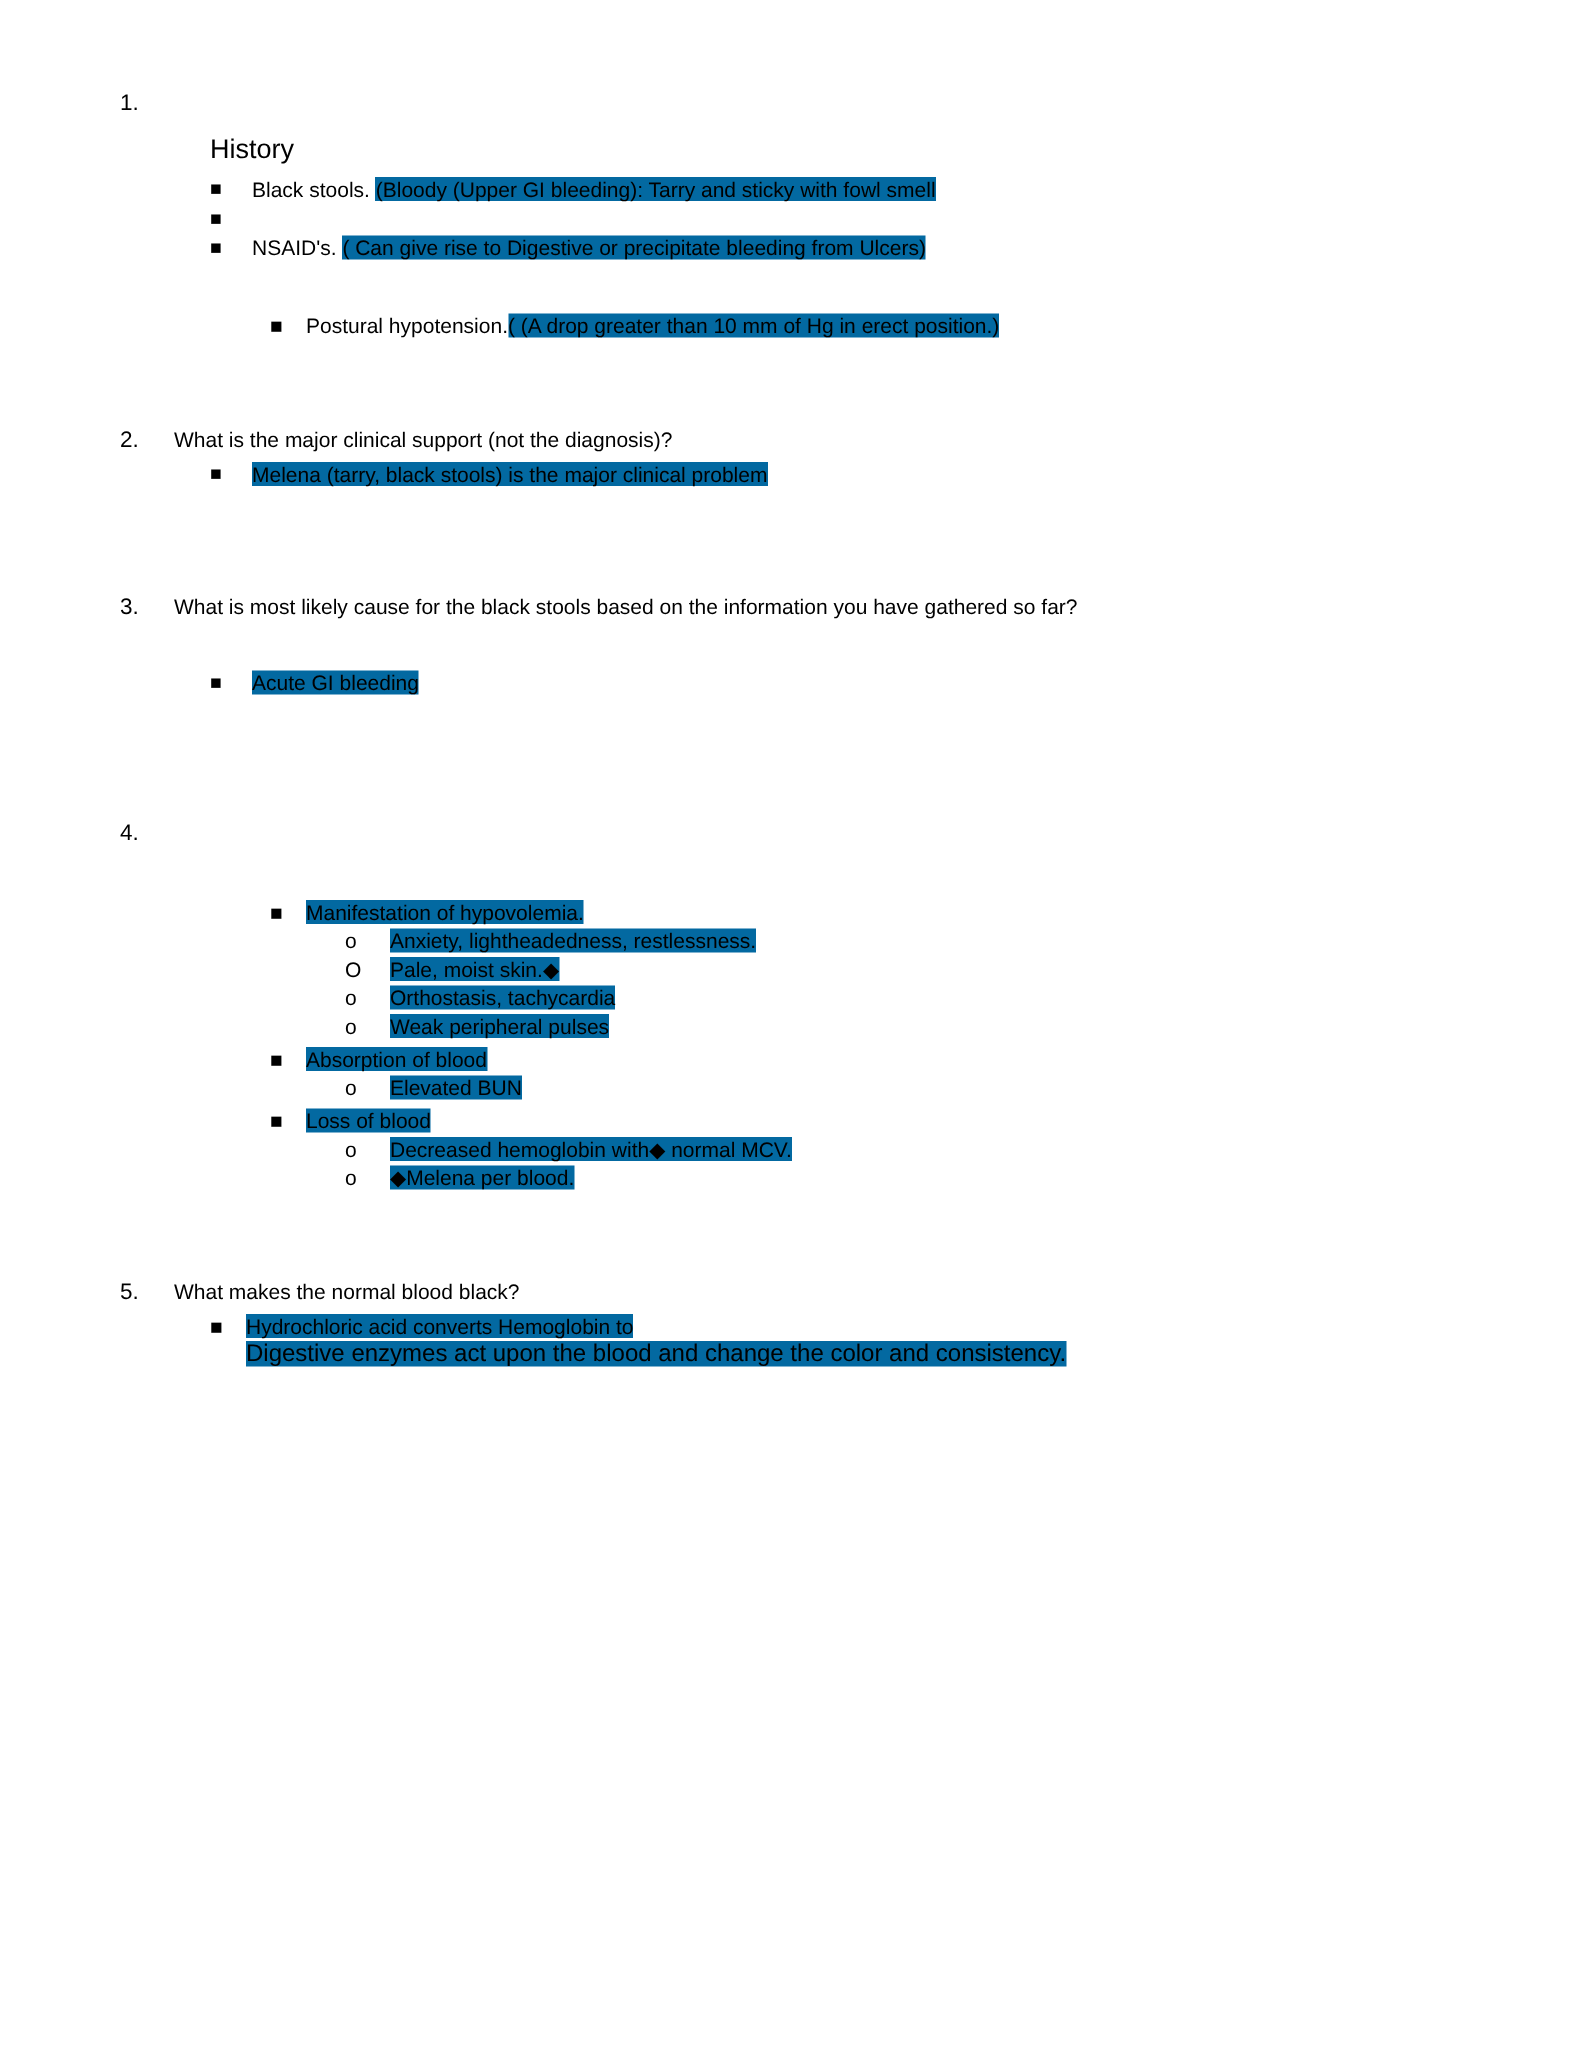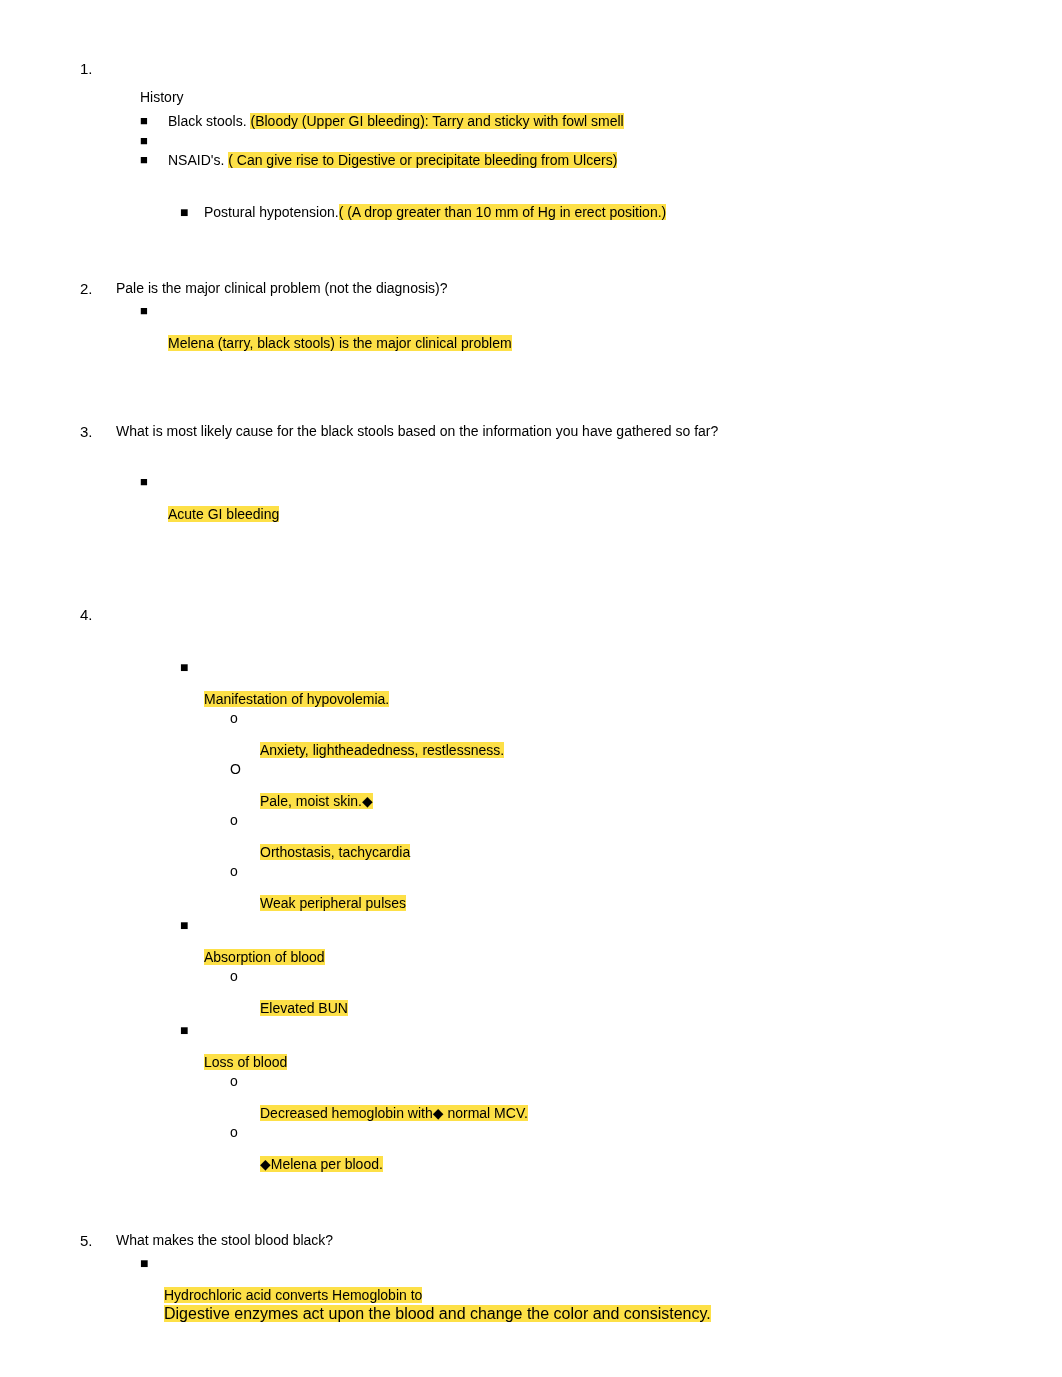--- a/index.html
+++ b/index.html
@@ -30,37 +30,36 @@
       min-width: 36px;
       font-size: 15px;
     }
     .question-text {
       font-size: 14px;
     }
     .sub-label {
       margin-left: 60px;
       margin-top: 12px;
       margin-bottom: 8px;
-      font-size: 14px;
+      font-size: 18px;
     }
     .bullet-item {
       display: flex;
       align-items: flex-start;
       margin-left: 60px;
       margin-top: 4px;
       font-size: 14px;
     }
     .bullet-item .bullet-char {
       min-width: 24px;
       font-size: 13px;
       margin-right: 4px;
     }
     .highlight-yellow {
-      background-color: #fde047;
-      margin-top: 32px;
+      background-color: #0369a1;
     }
     .postural-item {
       display: flex;
       align-items: flex-start;
       margin-left: 100px;
       margin-top: 12px;
       font-size: 14px;
     }
     .postural-item .bullet-char {
       min-width: 24px;
@@ -135,21 +134,21 @@
     <span class="bullet-char">■</span>
     <span>Postural hypotension.<span class="highlight-yellow">( (A drop greater than 10 mm of Hg in erect position.)</span></span>
   </div>
 </div>
 
 <div class="spacer"></div>
 
 <div class="question-block">
   <div class="question-number">
     <span class="num">2.</span>
-    <span class="question-text">Pale is the major clinical problem (not the diagnosis)?</span>
+    <span class="question-text">What is the major clinical support (not the diagnosis)?</span>
   </div>
   <div class="bullet-item">
     <span class="bullet-char">■</span>
     <span class="highlight-yellow">Melena (tarry, black stools) is the major clinical problem</span>
   </div>
 </div>
 
 <div class="spacer"></div>
 <div class="small-spacer"></div>
 
@@ -217,21 +216,21 @@
     <span class="o-char">o</span>
     <span class="highlight-yellow">◆Melena per blood.</span>
   </div>
 </div>
 
 <div class="spacer"></div>
 
 <div class="question-block">
   <div class="question-number">
     <span class="num">5.</span>
-    <span class="question-text">What makes the stool blood black?</span>
+    <span class="question-text">What makes the normal blood black?</span>
   </div>
   <div class="q5-bullet">
     <span class="bullet-char">■</span>
     <span class="highlight-yellow">Hydrochloric acid converts Hemoglobin to</span>
   </div>
   <div class="q5-continuation">
     <span class="highlight-yellow">Digestive enzymes act upon the blood and change the color and consistency.</span>
   </div>
 </div>
 

